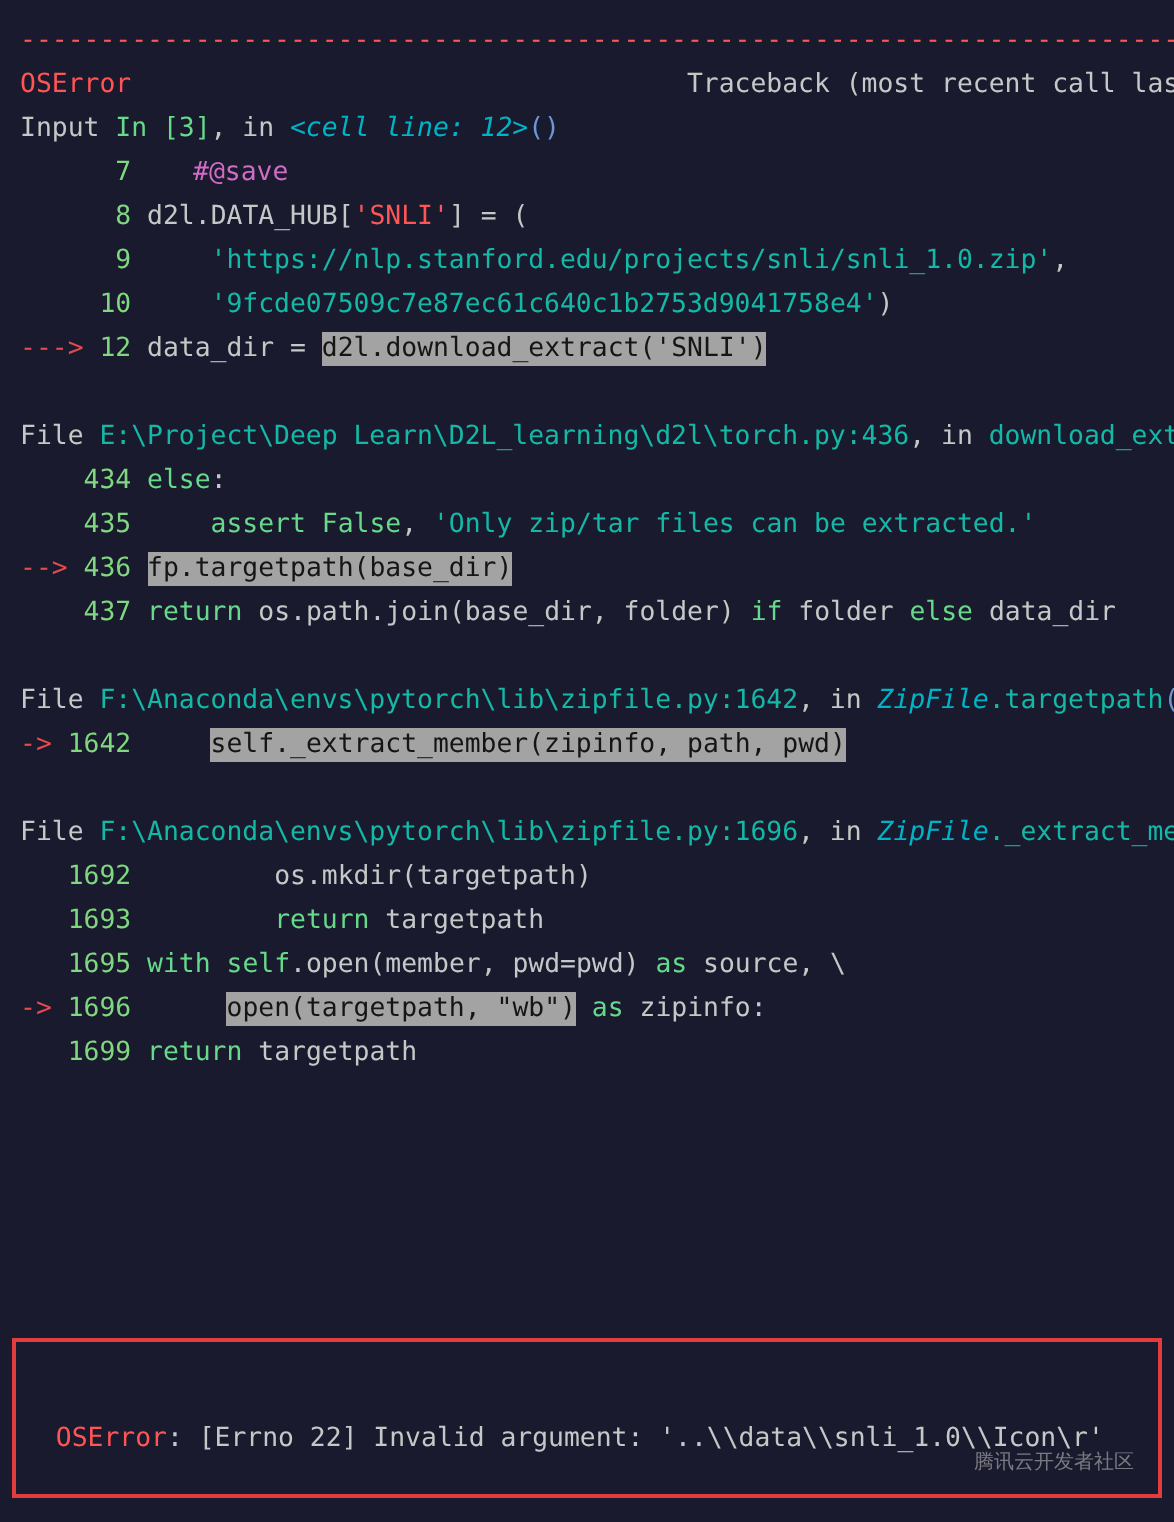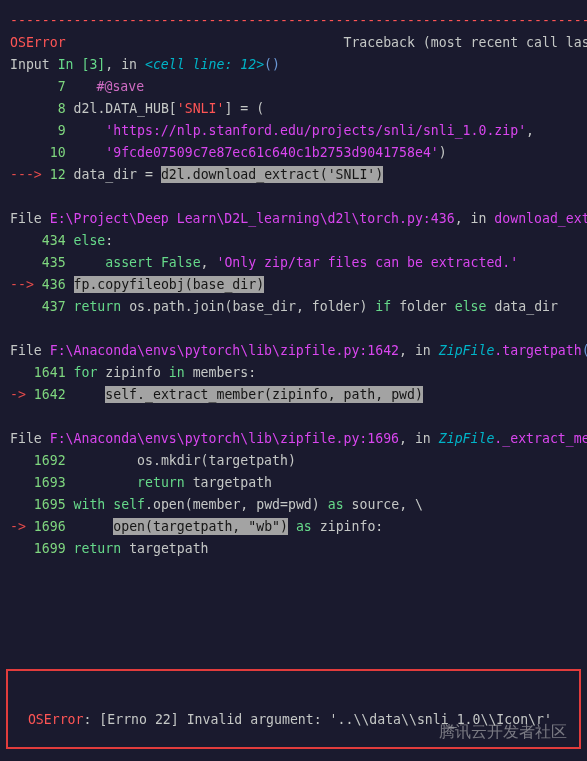--- a/index.html
+++ b/index.html
@@ -17,21 +17,21 @@
   .wrap {
     padding: 10px 10px 10px 10px;
     color: #c5c8c6;
   }
   .row { white-space: pre; }
   .c-red    { color: #ff5555; }
   .c-grey   { color: #c5c8c6; }
   .c-teal   { color: #00b4c8; font-style: italic; }
   .c-num    { color: #7fd77f; }
   .c-blue   { color: #6c99d6; }
-  .c-pink   { color: #d946ef; }
+  .c-pink   { color: #14b8a6; }
   .c-arrow  { color: #e54b4b; }
   .c-hash   { color: #d06cc4; margin-left: 23px; }
   .c-kw     { color: #66d98a; }
 
   .hl {
     background: #a3a3a3;
     color: #151515 !important;
     padding: 1px 0;
   }
   .hl .c-pink, .hl .c-red, .hl .c-teal, .hl .c-grey { color: #151515 !important; }
@@ -42,21 +42,21 @@
     bottom: 12px;
     border: 2px solid #e23c3c;
     padding: 16px 4px;
     white-space: pre;
   }
   .watermark {
     position: absolute;
     right: 20px;
     bottom: 18px;
     color: rgba(200,200,200,.55);
-    font-size: 16px;
+    font-size: 10px;
     font-family: sans-serif;
     pointer-events: none;
   }
 </style>
 </head>
 <body>
 
 <div class="wrap">
 <div class="row"><span class="c-red">---------------------------------------------------------------------------</span></div>
 <div class="row"><span class="c-red">OSError</span><span class="c-grey">                                   </span><span class="c-grey">Traceback (most recent call last</span></div>
@@ -68,28 +68,27 @@
 <div class="row">      <span class="c-num">9</span>     <span class="c-pink">'https://nlp.stanford.edu/projects/snli/snli_1.0.zip'</span><span class="c-grey">,</span></div>
 <div class="row">     <span class="c-num">10</span>     <span class="c-pink">'9fcde07509c7e87ec61c640c1b2753d9041758e4'</span><span class="c-grey">)</span></div>
 <div class="row"><span class="c-arrow">---&gt; </span><span class="c-num">12</span><span class="c-grey"> data_dir </span><span class="c-grey">=</span><span> </span><span class="hl"><span>d2l</span><span>.</span><span>download_extract(</span><span class="c-red">'SNLI'</span><span>)</span></span></div>
 
 <div class="row">&nbsp;</div>
 
 <div class="row"><span class="c-grey">File </span><span class="c-pink">E:\Project\Deep Learn\D2L_learning\d2l\torch.py:436</span><span class="c-grey">, in </span><span class="c-pink">download_extract</span></div>
 
 <div class="row">    <span class="c-num">434</span> <span class="c-kw">else</span><span class="c-grey">:</span></div>
 <div class="row">    <span class="c-num">435</span>     <span class="c-kw">assert</span><span> </span><span class="c-kw">False</span><span class="c-grey">, </span><span class="c-pink">'Only zip/tar files can be extracted.'</span></div>
-<div class="row"><span class="c-arrow">--&gt; </span><span class="c-num">436</span> <span class="hl">fp.copyfileobj(base_dir)</span></div>
+<div class="row"><span class="c-arrow">--&gt; </span><span class="c-num">436</span> <span class="hl">fp.targetpath(base_dir)</span></div>
 <div class="row">    <span class="c-num">437</span> <span class="c-kw">return</span><span class="c-grey"> os</span><span class="c-grey">.</span><span class="c-grey">path</span><span class="c-grey">.</span><span class="c-grey">join(base_dir, folder) </span><span class="c-kw">if</span><span class="c-grey"> folder </span><span class="c-kw">else</span><span class="c-grey"> data_dir</span></div>
 
 <div class="row">&nbsp;</div>
 
 <div class="row"><span class="c-grey">File </span><span class="c-pink">F:\Anaconda\envs\pytorch\lib\zipfile.py:1642</span><span class="c-grey">, in </span><span class="c-teal">ZipFile</span><span class="c-pink">.</span><span class="c-pink">targetpath</span><span class="c-blue">(</span></div>
 
-<div class="row">   <span class="c-num">1641</span> <span class="c-kw">for</span><span class="c-grey"> zipinfo </span><span class="c-kw">in</span><span class="c-grey"> members:</span></div>
 <div class="row"><span class="c-arrow">-&gt; </span><span class="c-num">1642</span>     <span class="hl"><span>self</span><span>.</span><span>_extract_member(zipinfo, path, pwd)</span></span></div>
 
 <div class="row">&nbsp;</div>
 
 <div class="row"><span class="c-grey">File </span><span class="c-pink">F:\Anaconda\envs\pytorch\lib\zipfile.py:1696</span><span class="c-grey">, in </span><span class="c-teal">ZipFile</span><span class="c-pink">.</span><span class="c-pink">_extract_member</span></div>
 
 <div class="row">   <span class="c-num">1692</span>         <span class="c-grey">os</span><span class="c-grey">.</span><span class="c-grey">mkdir(targetpath)</span></div>
 <div class="row">   <span class="c-num">1693</span>         <span class="c-kw">return</span><span class="c-grey"> targetpath</span></div>
 <div class="row">   <span class="c-num">1695</span> <span class="c-kw">with</span><span> </span><span class="c-kw">self</span><span class="c-grey">.</span><span class="c-grey">open(member, pwd</span><span class="c-grey">=</span><span class="c-grey">pwd) </span><span class="c-kw">as</span><span class="c-grey"> source, \</span></div>
 <div class="row"><span class="c-arrow">-&gt; </span><span class="c-num">1696</span><span>     </span> <span class="hl"><span>open</span><span>(</span><span>targetpath, </span><span class="c-red">"wb"</span><span>)</span></span><span> </span><span class="c-kw">as</span><span class="c-grey"> zipinfo:</span></div>

